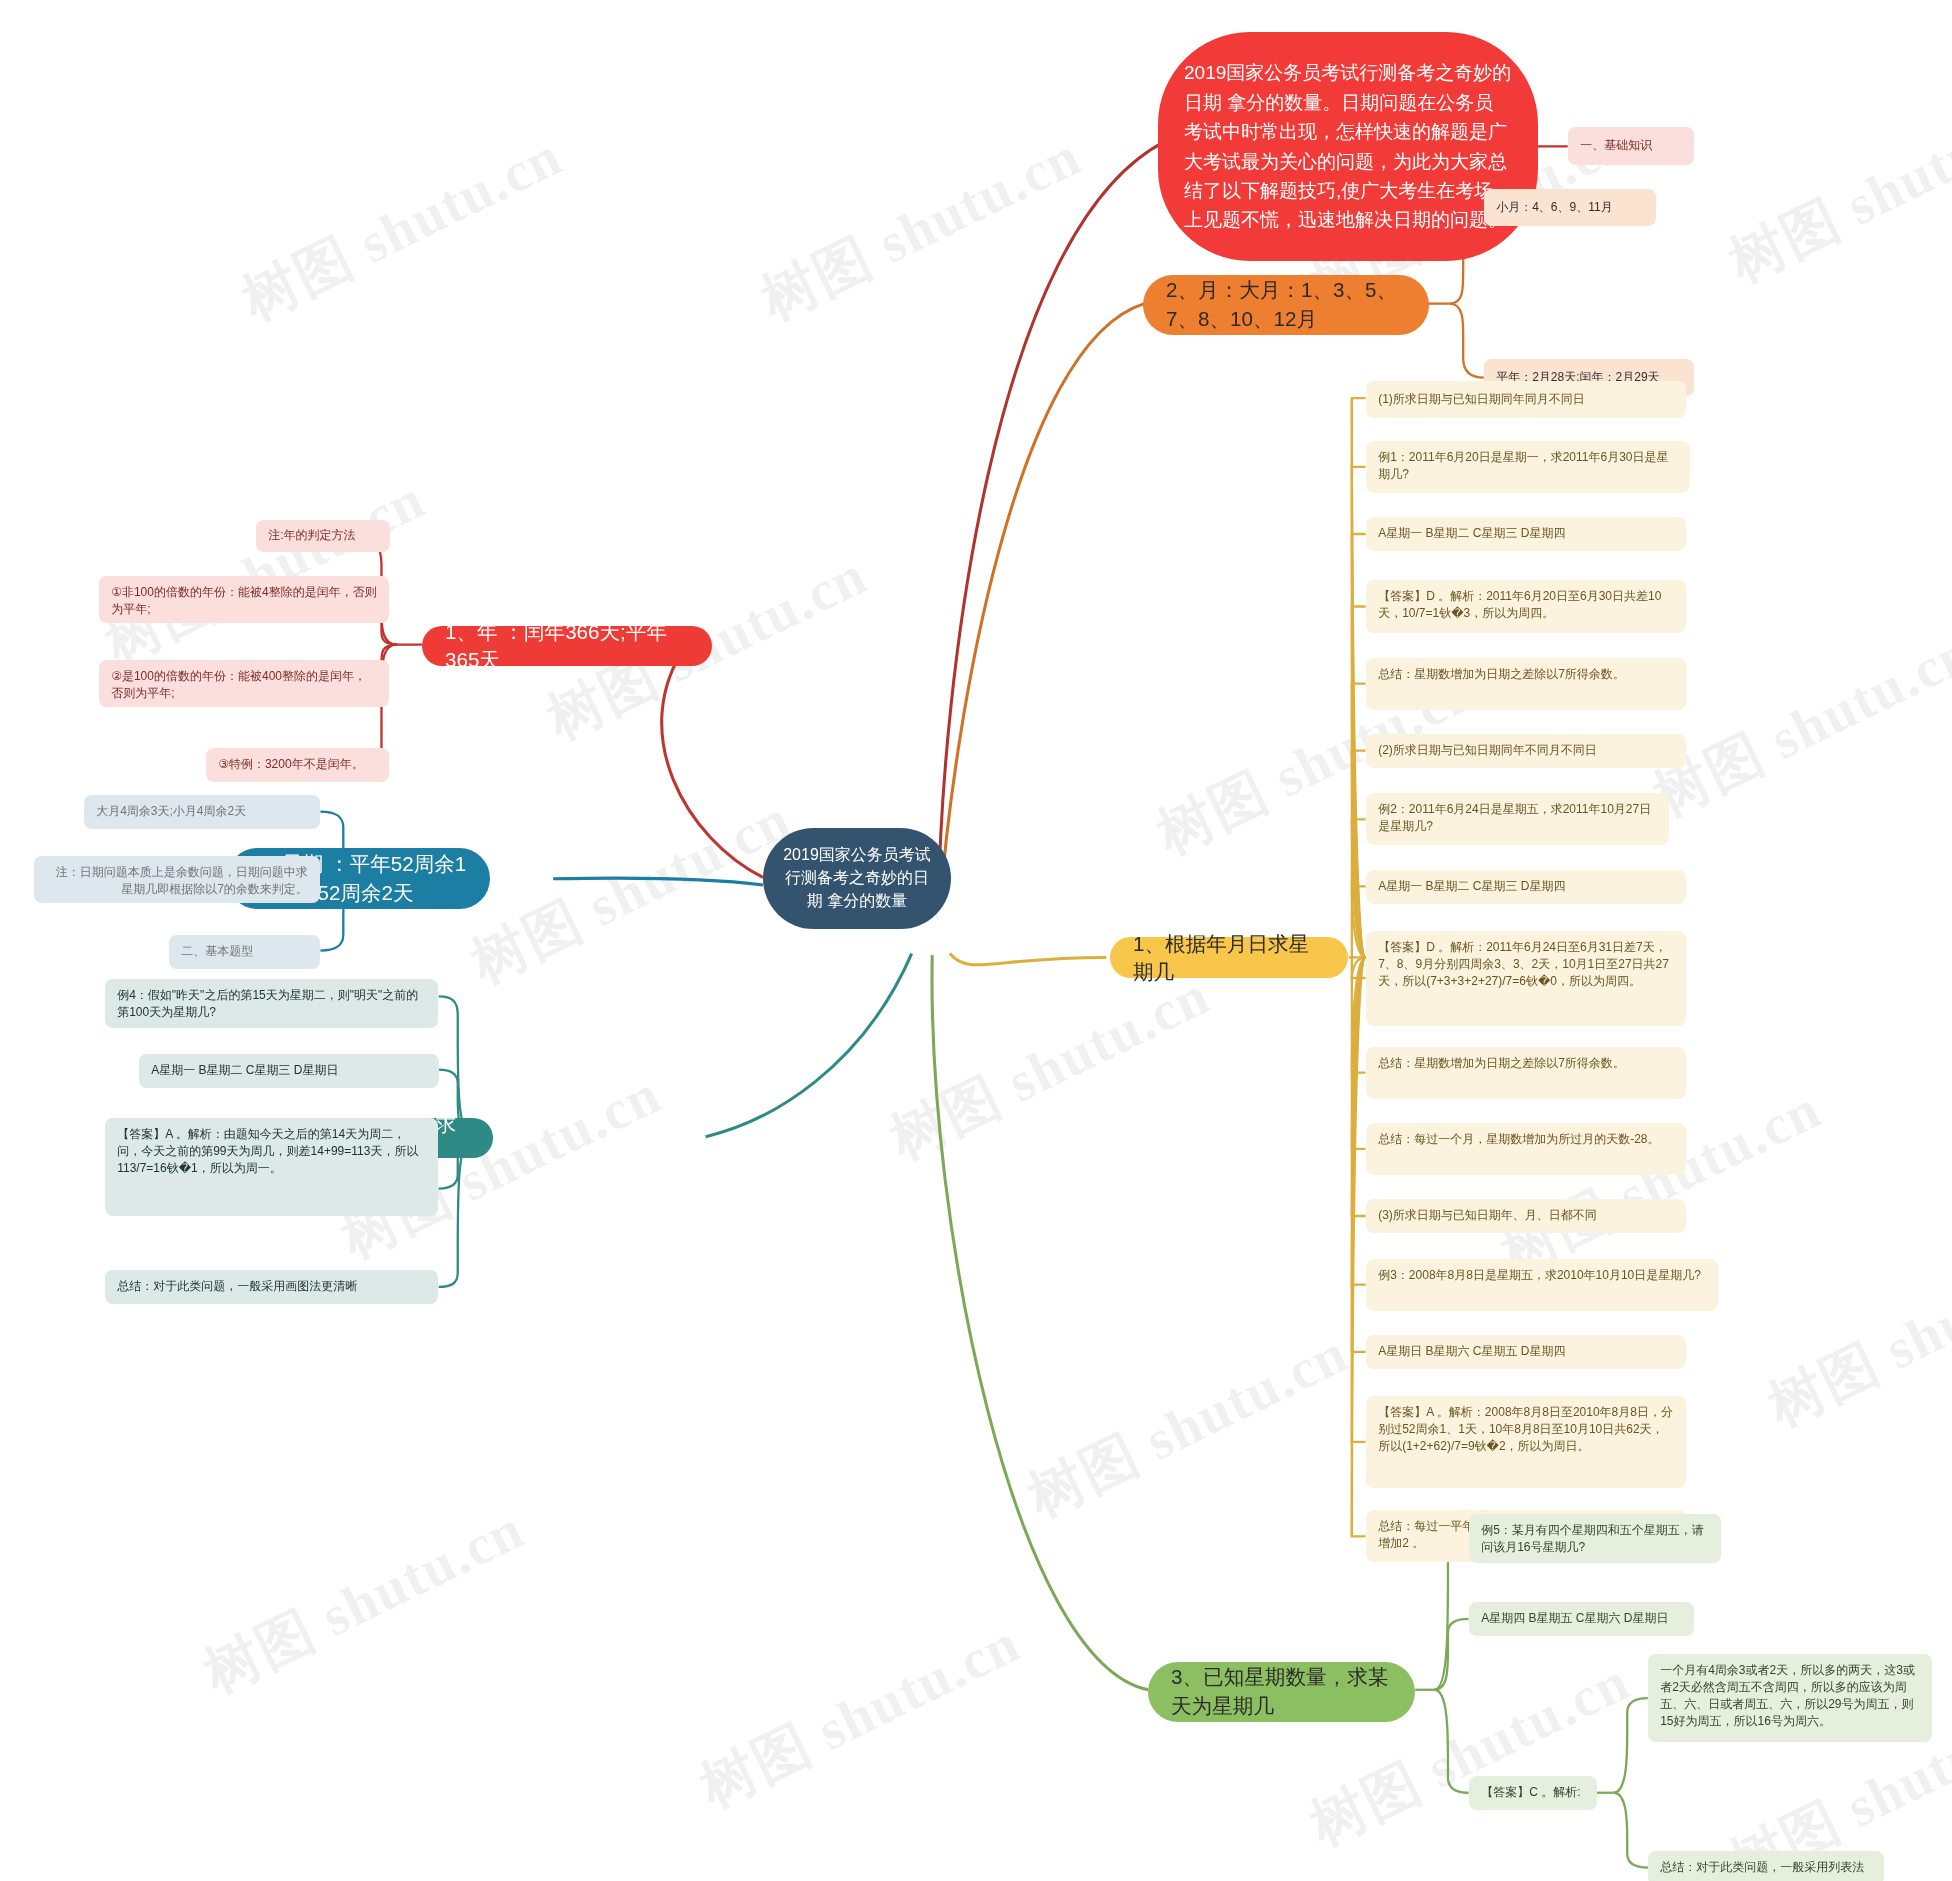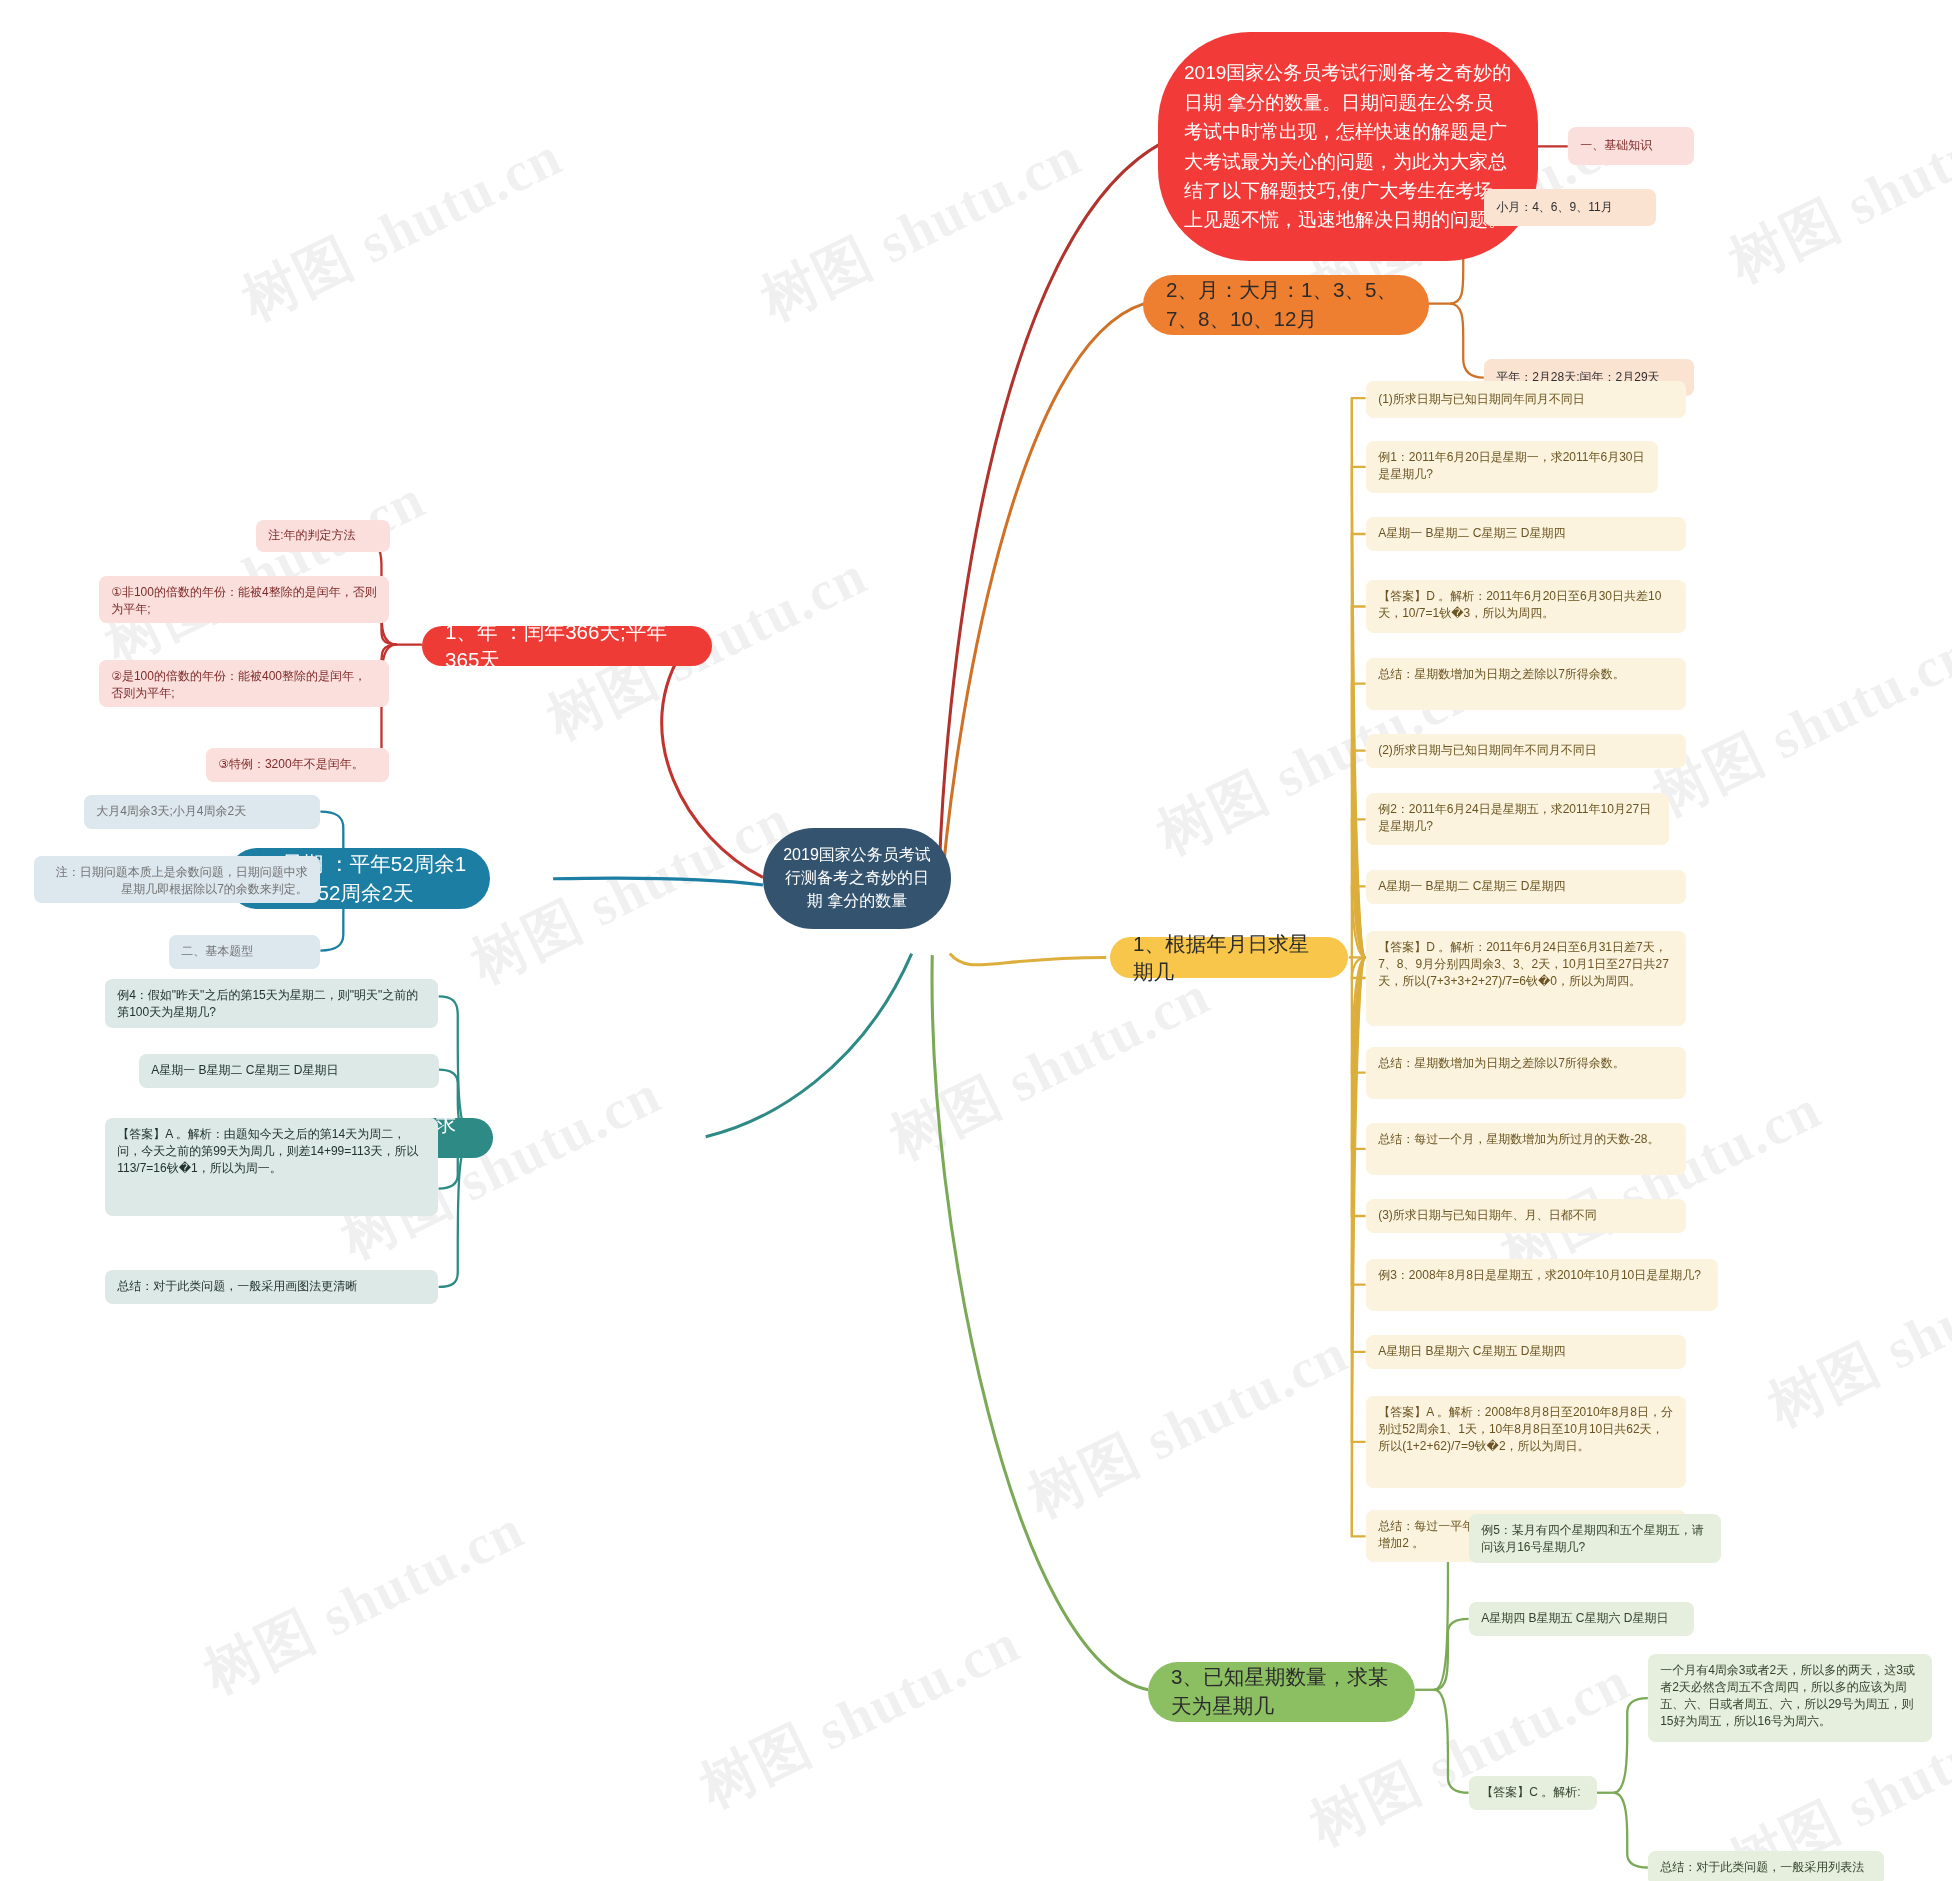--- a/index.html
+++ b/index.html
@@ -220,21 +220,21 @@
   <span>总结：对于此类问题，一般采用画图法更清晰</span>
 </div>
 
 <div class="node pill l1-yellow" style="left:1110px;top:937px;width:238px;height:41px;justify-content:center;">
   <span>1、根据年月日求星期几</span>
 </div>
 <div id="ymd-list">
     <div class="node leafbox leaf-yellow" style="left: 1366px; top: 381px; width: 320px; min-height: 34px; display: flex; align-items: center; height: 37px;">
       <span>(1)所求日期与已知日期同年同月不同日</span>
     </div>
-    <div class="node leafbox leaf-yellow" style="left: 1366px; top: 441px; width: 292px; min-height: 52px;"><span>例1：2011年6月20日是星期一，求2011年6月30日是星期几?</span></div>
+    <div class="node leafbox leaf-yellow" style="left: 1366px; top: 441px; width: 324px; min-height: 52px;"><span>例1：2011年6月20日是星期一，求2011年6月30日是星期几?</span></div>
     <div class="node leafbox leaf-yellow" style="left: 1366px; top: 517px; width: 320px; min-height: 34px; display: flex; align-items: center; height: 34px;">
       <span>A星期一 B星期二 C星期三 D星期四</span>
     </div>
     <div class="node leafbox leaf-yellow" style="left: 1366px; top: 580px; width: 320px; min-height: 53px;"><span>【答案】D 。解析：2011年6月20日至6月30日共差10天，10/7=1钬�3，所以为周四。</span></div>
     <div class="node leafbox leaf-yellow" style="left: 1366px; top: 658px; width: 320px; min-height: 52px;"><span>总结：星期数增加为日期之差除以7所得余数。</span></div>
     <div class="node leafbox leaf-yellow" style="left: 1366px; top: 734px; width: 320px; min-height: 34px; display: flex; align-items: center; height: 34px;">
       <span>(2)所求日期与已知日期同年不同月不同日</span>
     </div>
     <div class="node leafbox leaf-yellow" style="left: 1366px; top: 793px; width: 303px; min-height: 52px;"><span>例2：2011年6月24日是星期五，求2011年10月27日是星期几?</span></div>
     <div class="node leafbox leaf-yellow" style="left: 1366px; top: 870px; width: 320px; min-height: 34px; display: flex; align-items: center; height: 34px;">

